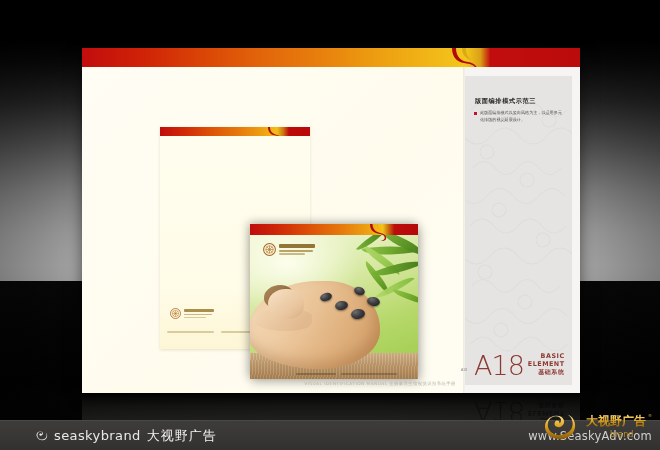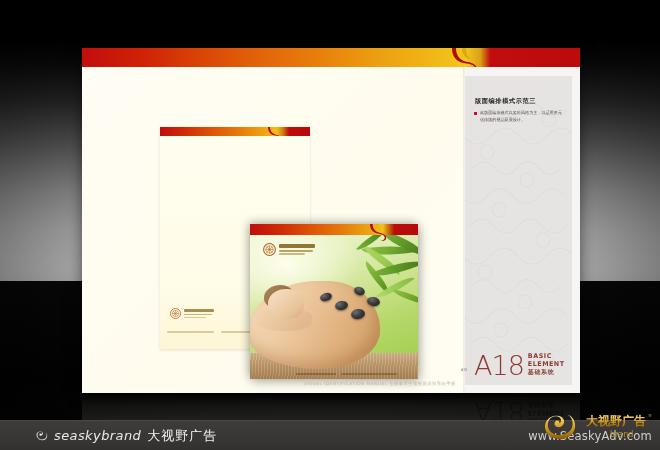--- a/index.html
+++ b/index.html
@@ -41,21 +41,20 @@
     z-index:40;
   }
   .brand-left{
     position:absolute; left:35px; top:50%; transform:translateY(-50%);
     display:flex; align-items:center; gap:6px; white-space:nowrap;
   }
   .brand-mark{ width:13px; height:13px; display:block; }
   .brand-name{
     color:#e9e9e9; font-size:13px; letter-spacing:.4px;
     font-family:"DejaVu Sans", sans-serif;
-    font-style:italic;
   }
   .brand-cn{
     color:#f2f2f2; font-size:13px; letter-spacing:1px;
     font-family:"DejaVu Sans", sans-serif;
   }
   .brand-right{
     position:absolute; right:8px; top:50%; transform:translateY(-50%);
     display:flex; align-items:center; gap:2px; white-space:nowrap;
   }
   .site-url{
@@ -216,21 +215,21 @@
   }
   .a18{
     position:absolute; left:9px; bottom:8px;
     display:flex; align-items:flex-end; gap:4px;
   }
   .a18-num{
     font-size:27px; line-height:.82; color:#8d3a34;
     font-family:"DejaVu Sans", sans-serif; letter-spacing:-1px;
     font-weight:300;
   }
-  .a18-txt{ padding-bottom:2px; }
+  .a18-txt{ padding-bottom:2px;text-align:right; }
   .a18-l1,.a18-l2{
     font-size:6.4px; font-weight:bold; color:#8d3a34; letter-spacing:.5px;
     line-height:1.12; font-family:"DejaVu Sans", sans-serif;
   }
   .a18-cn{
     font-size:6px; font-weight:bold; color:#8d3a34; letter-spacing:.6px;
     line-height:1.2; font-family:"DejaVu Sans", sans-serif;
   }
 
   

